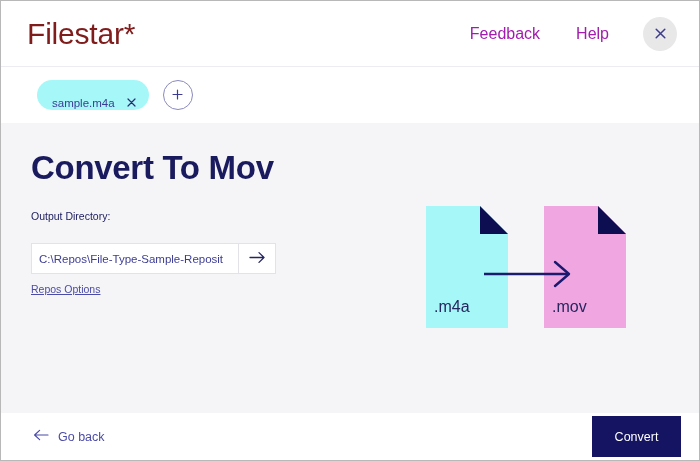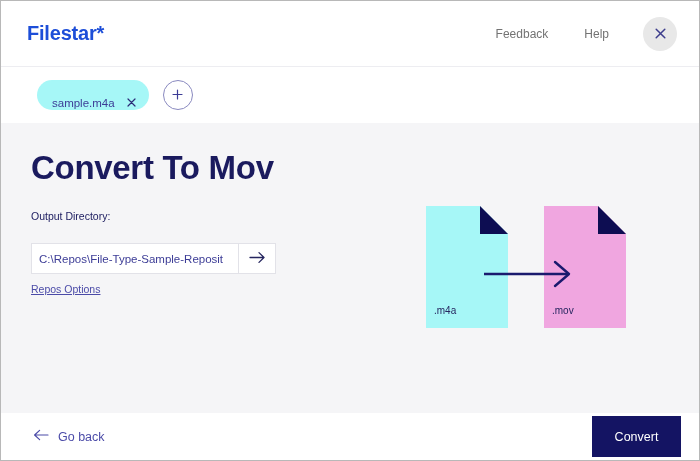--- a/index.html
+++ b/index.html
@@ -25,36 +25,36 @@
   .header {
     position: relative;
     height: 66px;
     background: #ffffff;
     border-bottom: 1px solid #ededf1;
     display: flex;
     align-items: center;
     padding: 0 22px 0 26px;
   }
   .brand {
-    font-size: 20px;
-    font-weight: 700;
-    color: #1d4ed8;
+    font-size: 30px;
+    font-weight: 400;
+    color: #7f1d1d;
     letter-spacing: -0.2px;
     white-space: nowrap;
   }
   .header-spacer { flex: 1 1 auto; }
   .header-links {
     display: flex;
     align-items: center;
     gap: 36px;
     margin-right: 34px;
   }
   .header-link {
-    font-size: 12px;
-    color: #737373;
+    font-size: 16px;
+    color: #a21caf;
     cursor: pointer;
     white-space: nowrap;
   }
   .close-btn {
     width: 34px; height: 34px;
     border-radius: 50%;
     background: #e8e8e8;
     display: flex;
     align-items: center;
     justify-content: center;
@@ -173,21 +173,21 @@
     width: 200px;
     height: 122px;
   }
   .file-shape { position: absolute; top: 0; width: 82px; height: 122px; }
   .file-src { left: 0; }
   .file-dst { left: 118px; }
   .file-ext {
     position: absolute;
     left: 8px;
     bottom: 12px;
-    font-size: 10px;
+    font-size: 16px;
     color: #26265f;
   }
   .arrow-wrap {
     position: absolute;
     left: 58px;
     top: 54px;
     width: 90px;
     height: 28px;
   }
 

